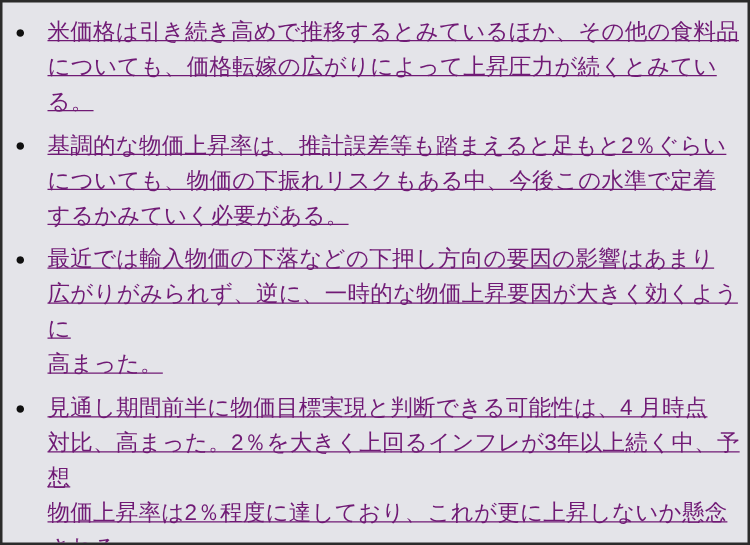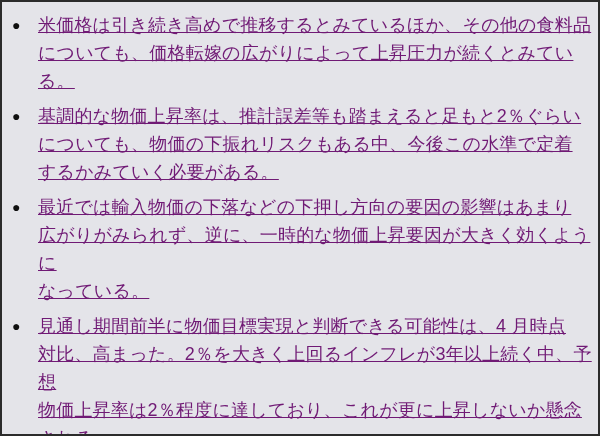--- a/index.html
+++ b/index.html
@@ -65,21 +65,21 @@
       <span class="bullet-marker">●</span>
       <div class="bullet-text">基調的な物価上昇率は、推計誤差等も踏まえると足もと2％ぐらい
 についても、物価の下振れリスクもある中、今後この水準で定着
 するかみていく必要がある。</div>
     </div>
 
     <div class="bullet-item">
       <span class="bullet-marker">●</span>
       <div class="bullet-text">最近では輸入物価の下落などの下押し方向の要因の影響はあまり
 広がりがみられず、逆に、一時的な物価上昇要因が大きく効くように
-なっている。</div>
+高まった。</div>
     </div>
 
     <div class="bullet-item">
       <span class="bullet-marker">●</span>
       <div class="bullet-text">見通し期間前半に物価目標実現と判断できる可能性は、4 月時点
 対比、高まった。2％を大きく上回るインフレが3年以上続く中、予想
 物価上昇率は2％程度に達しており、これが更に上昇しないか懸念
 される。</div>
     </div>
 

